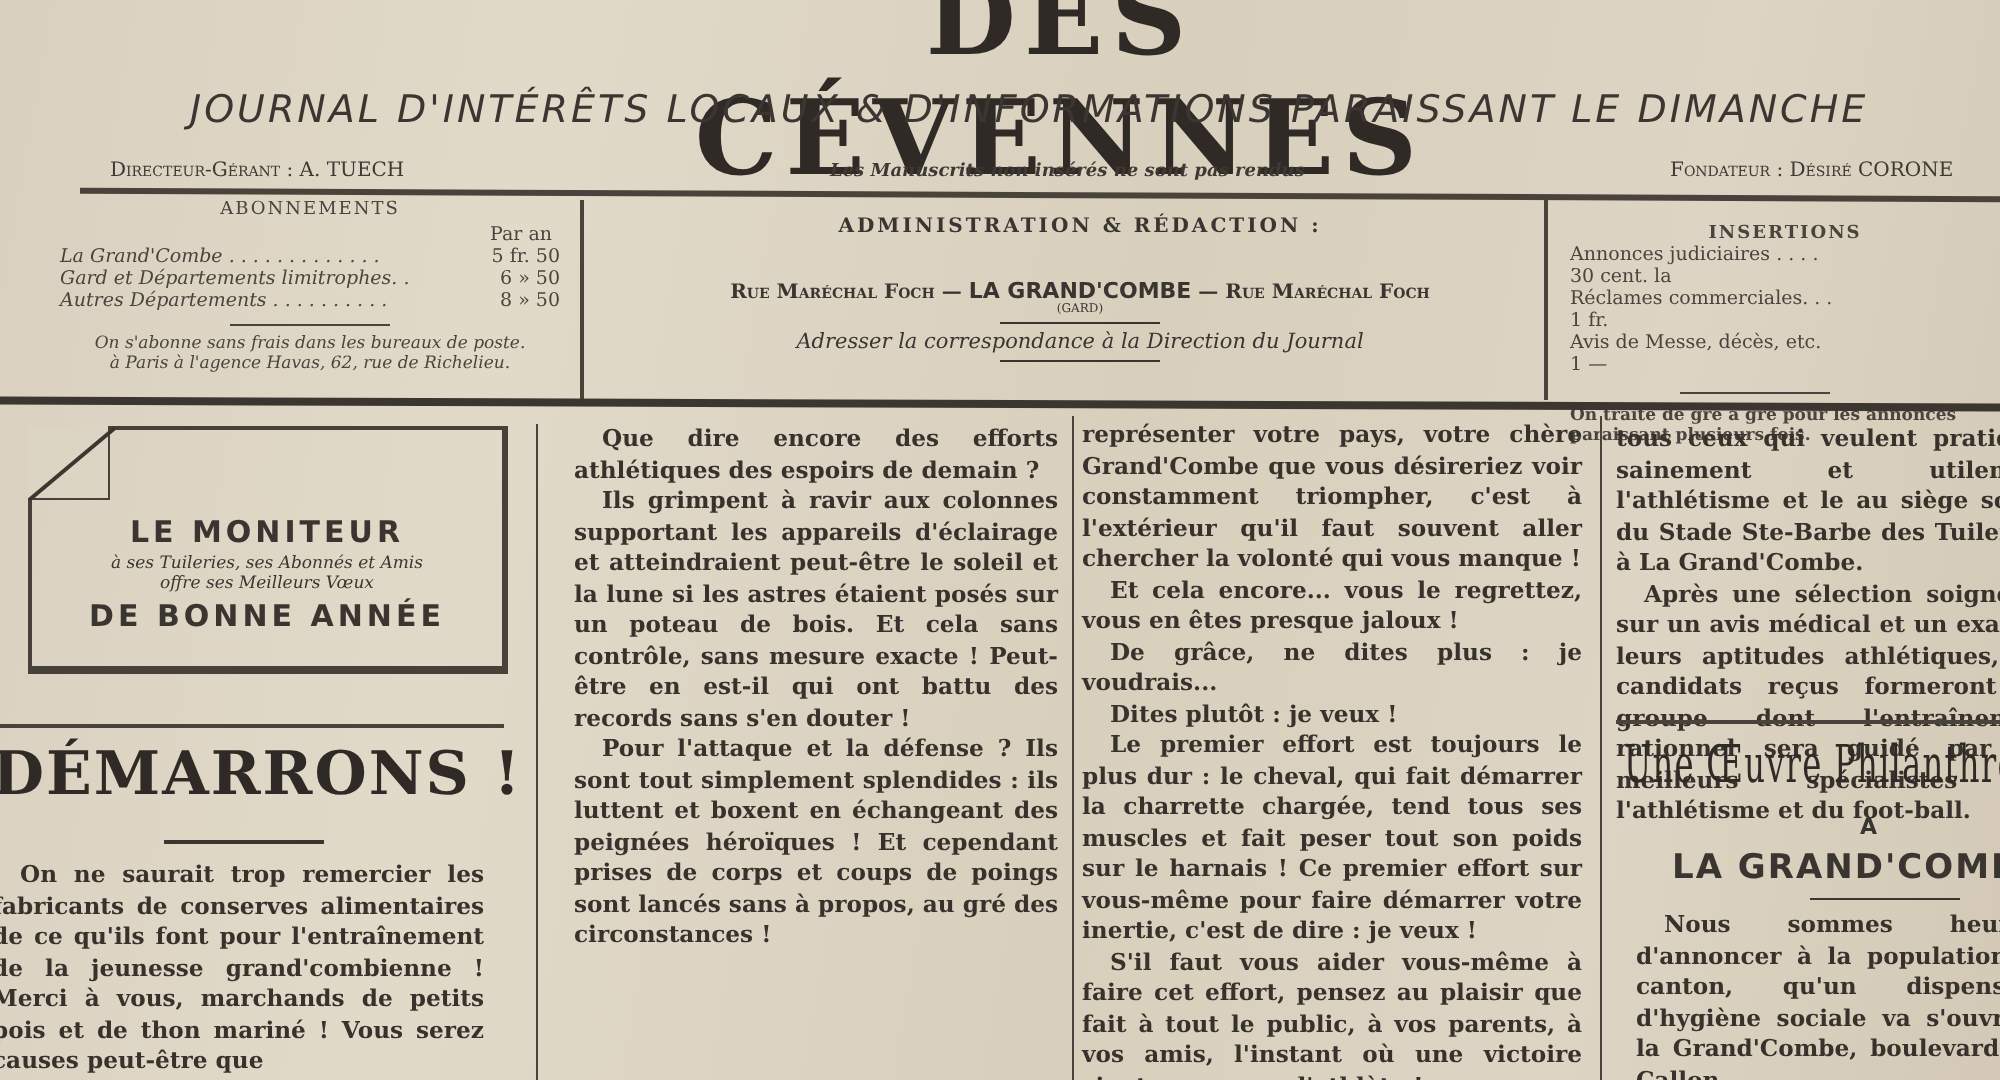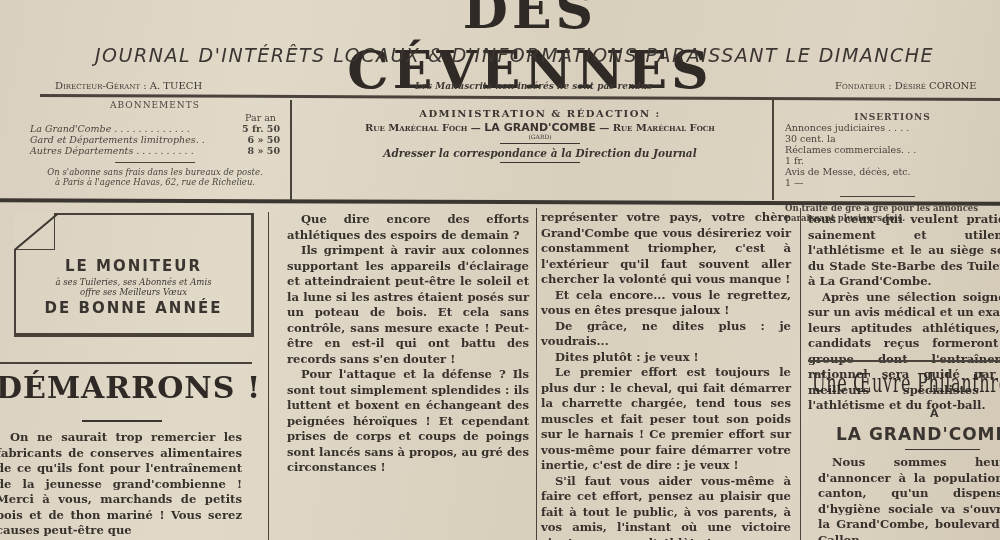--- a/index.html
+++ b/index.html
@@ -22,32 +22,32 @@
   .director { left: 55px; top: 80px; font-size: 10px; font-variant: small-caps; color: #3e3934; }
   .manuscrits { left: 415px; top: 81px; font-size: 9px; font-style: italic; font-weight: bold; color: #3e3934; }
   .fondateur { left: 835px; top: 80px; font-size: 10px; font-variant: small-caps; color: #3e3934; white-space: nowrap; }
   .rule-top { left: 40px; top: 96px; width: 960px; height: 3px; background: #4a433c; transform: rotate(0.25deg); }
   .rule-bottom { left: 0; top: 200px; width: 1000px; height: 4px; background: #3c3631; transform: rotate(0.2deg); }
 
   .abon { left: 30px; top: 100px; width: 250px; font-size: 9.5px; color: #4a443e; }
   .abon .title { text-align: center; font-size: 9px; letter-spacing: 1px; margin-bottom: 2px; }
   .abon .par-an { text-align: right; font-size: 9.5px; padding-right: 4px; }
   .abon .row { display: flex; justify-content: space-between; font-style: italic; line-height: 11px; gap: 14px; }
-  .abon .row .price { font-style: normal; font-weight: bold; }
+  .abon .row .price { font-style: normal; font-weight: normal; }
   .abon .sep { width: 80px; height: 1px; background: #4a443e; margin: 6px auto 4px; }
   .abon .note { text-align: center; font-style: italic; font-size: 8.5px; line-height: 10px; }
   .vline { width: 2px; background: #4a433c; }
 
   .admin { left: 300px; top: 108px; width: 480px; text-align: center; color: #3a3530; }
   .admin .h { font-size: 10px; font-weight: bold; letter-spacing: 1.5px; }
-  .admin .addr { font-size: 10px; font-variant: small-caps; font-weight: bold; margin-top: 2px; white-space: nowrap; }
+  .admin .addr { font-size: 10px; font-variant: small-caps; font-weight: bold; margin-top: 20px; white-space: nowrap; }
   .admin .addr .city { font-family: "DejaVu Sans", sans-serif; font-size: 11px; }
   .admin .gard { font-size: 6px; margin-top: -1px; }
   .admin .sep { width: 80px; height: 1px; background: #3a3530; margin: 3px auto; }
-  .admin .corr { font-style: italic; font-weight: bold; font-size: 10.5px; }
+  .admin .corr { font-style: italic; font-weight: normal; font-size: 10.5px; }
   .admin .note { font-size: 9px; margin-top: 4px; white-space: nowrap; }
 
   .ins { left: 785px; top: 112px; width: 215px; font-size: 9.5px; color: #4a443e; }
   .ins .title { text-align: center; font-size: 9px; letter-spacing: 1px; font-weight: bold; }
   .ins .row { display: flex; line-height: 11px; white-space: nowrap; flex-direction: column; }
   .ins .row .lbl { width: 150px; }
   .ins .sep { width: 75px; height: 1px; background: #4a443e; margin: 8px 0 6px 55px; }
   .ins .note { font-size: 8.5px; line-height: 10px; font-weight: bold; }
 
   .greet {

